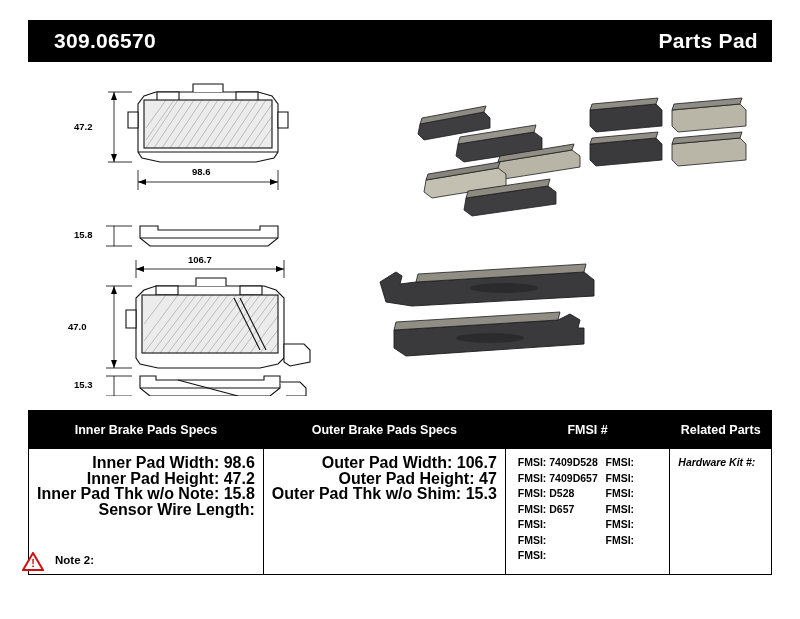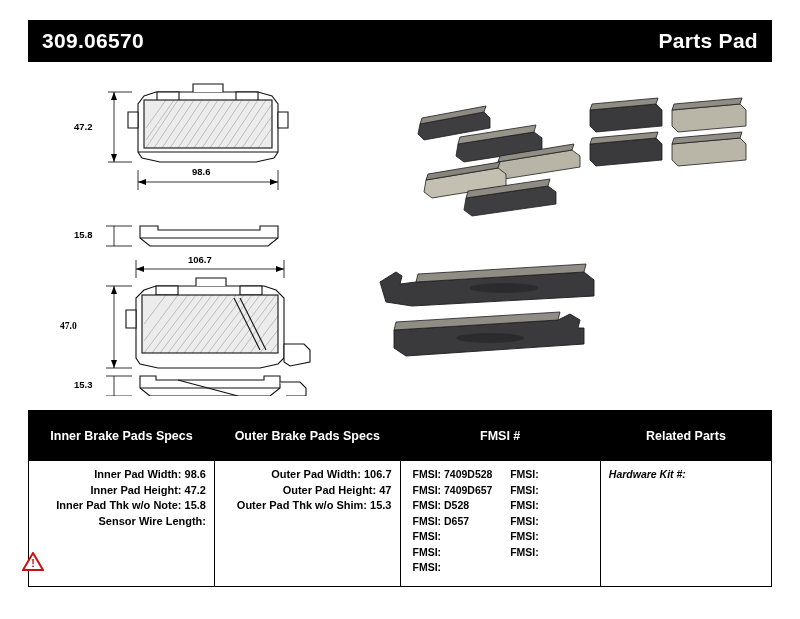--- a/index.html
+++ b/index.html
@@ -27,20 +27,21 @@
     display: flex;
     align-items: center;
     justify-content: space-between;
     padding: 0 14px;
   }
   .header .part-number {
     color: #fff;
     font-size: 21px;
     font-weight: bold;
     letter-spacing: 0.3px;
+    margin-left: 12px;
   }
   .header .doc-type {
     color: #fff;
     font-size: 21px;
     font-weight: bold;
     letter-spacing: 0.3px;
   }
 
   
   .drawing {
@@ -67,21 +68,21 @@
   }
   .spec-table table {
     width: 100%;
     border-collapse: collapse;
   }
   .spec-table th {
     background: #000;
     color: #fff;
     font-size: 12.5px;
     font-weight: bold;
-    padding: 18px 4px;
+    padding: 12px 4px;
     text-align: center;
     border-right: 1.5px solid #000;
   }
   .spec-table th:last-child { border-right: none; }
   .spec-table td {
     vertical-align: top;
     padding: 6px 8px 10px 8px;
     border-right: 1.5px solid #000;
     font-size: 10.5px;
     height: 118px;
@@ -89,21 +90,21 @@
   .spec-table td:last-child { border-right: none; font-style: italic; }
 
   .col-inner { width: 25%; }
   .col-outer { width: 25%; }
   .col-fmsi  { width: 27%; }
   .col-rel   { width: 23%; }
 
   .spec-line {
     text-align: right;
     font-weight: bold;
-    font-size: 11px;
+    font-size: 16px;
     line-height: 15.5px;
     white-space: nowrap;
   }
   .spec-line .val { font-weight: bold; }
 
   .fmsi-grid {
     display: flex;
     gap: 16px;
     padding-left: 4px;
   }
@@ -324,21 +325,21 @@
         <path d="M366,264 L530,254 L532,246 L368,256 Z" fill="#8f8d84" stroke="#1d1d1f" stroke-width="0.8"></path>
         <ellipse cx="462" cy="272" rx="34" ry="5" fill="#2b2b2d"></ellipse>
       </g>
     </svg>
 
     
     <div class="dim-label" style="left:46px; top:55px;">47.2</div>
     <div class="dim-label" style="left:164px; top:100px;">98.6</div>
     <div class="dim-label" style="left:46px; top:163px;">15.8</div>
     <div class="dim-label" style="left:160px; top:188px;">106.7</div>
-    <div class="dim-label" style="left:32px; top:255px;font-family:Liberation Serif, serif;">47.0</div>
+    <div class="dim-label" style="left:40px; top:255px;">47.0</div>
     <div class="dim-label" style="left:46px; top:313px;">15.3</div>
   </div>
 
   <div class="spec-table">
     <table>
       <thead>
         <tr>
           <th class="col-inner">Inner Brake Pads Specs</th>
           <th class="col-outer">Outer Brake Pads Specs</th>
           <th class="col-fmsi">FMSI #</th>
@@ -411,15 +412,19 @@
         </tr>
       </tbody>
     </table>
   </div>
 
   <div class="notes">
     <svg class="warn-icon" viewBox="0 0 22 19">
       <polygon points="11,1 21,18 1,18" fill="#ffffff" stroke="#d01010" stroke-width="2"></polygon>
       <text x="11" y="15" font-size="11" font-family="Liberation Sans, sans-serif" font-weight="bold" fill="#d01010" text-anchor="middle">!</text>
     </svg>
+    <div class="note-row">
+      <span class="note-label">Note 2:</span>
+      <span class="note-text"></span>
+    </div>
   </div>
 
 </div>
 
 </body></html>

